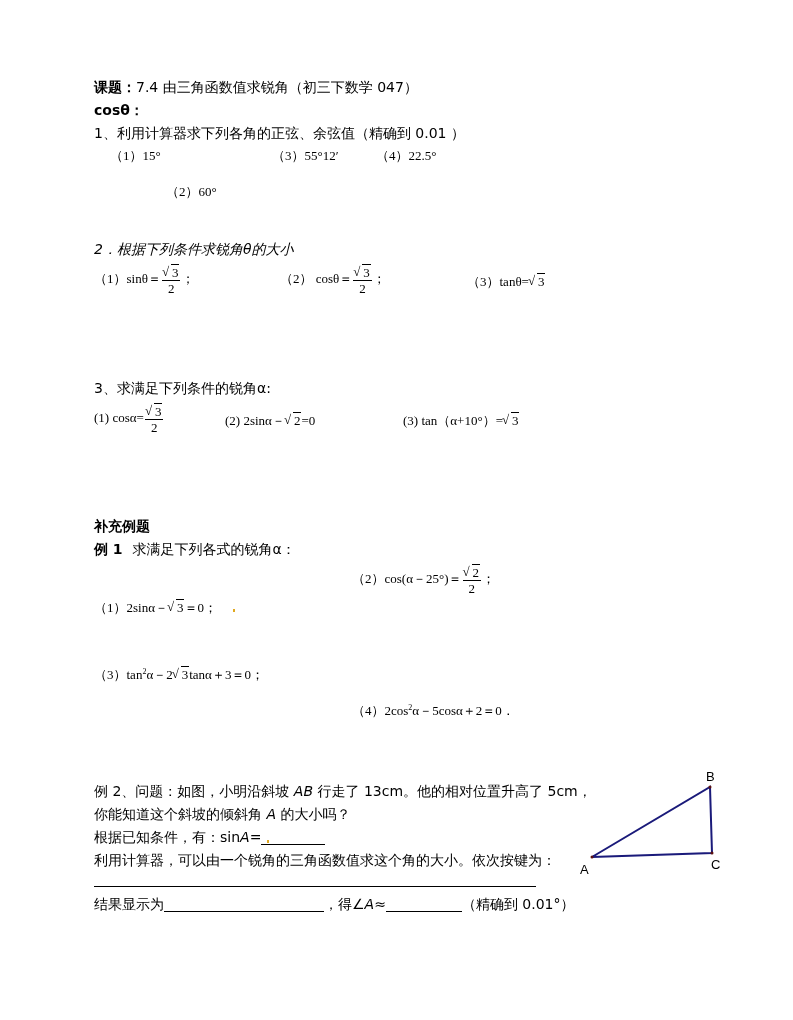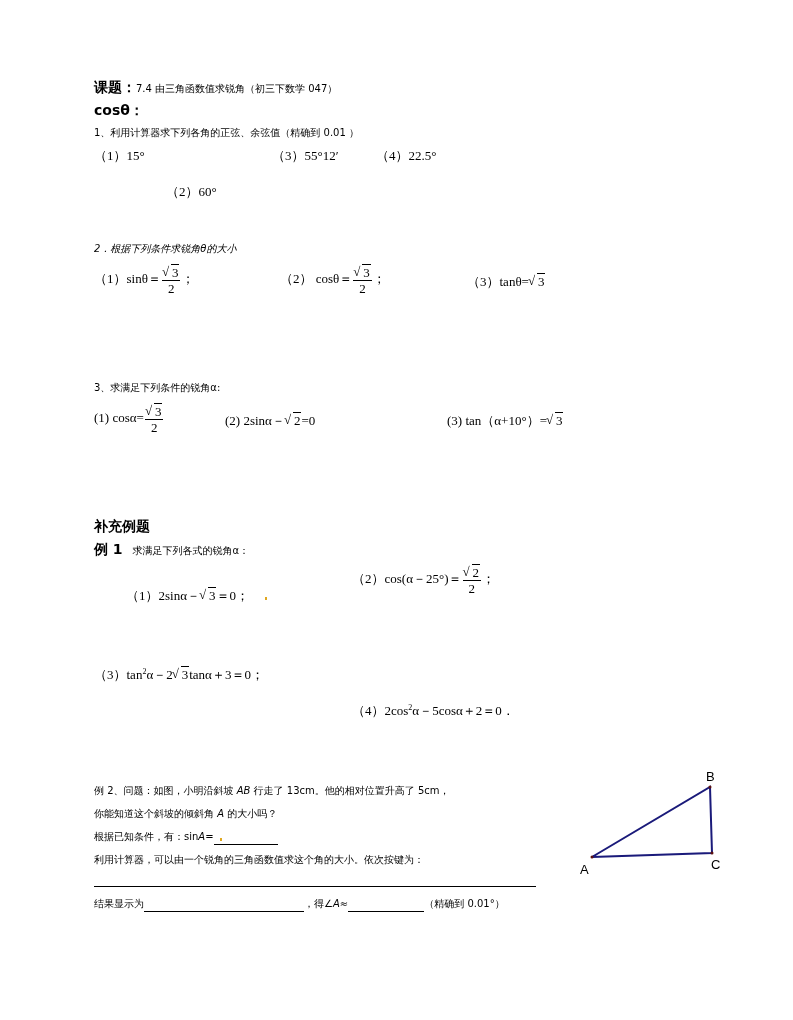--- a/index.html
+++ b/index.html
@@ -1,20 +1,20 @@
 <!DOCTYPE html>
 <html><head>
 <meta charset="utf-8">
 <style>
   html, body { margin:0; padding:0; background:#ffffff; }
   body { width:793px; height:1020px; position:relative; overflow:hidden;
          font-family:"Liberation Serif","DejaVu Serif",serif; color:#000; font-size:13px; }
   .ln { position:absolute; white-space:nowrap; line-height:16px; }
   .b { font-weight:bold; font-family:"DejaVu Sans","Liberation Sans",sans-serif; font-size:14px; }
-  .zh { font-family:"DejaVu Sans","Liberation Sans",sans-serif; font-size:10px; }
+  .zh { font-family:"DejaVu Sans","Liberation Sans",sans-serif; font-size:14px; }
   .frac { display:inline-block; vertical-align:middle; text-align:center; position:relative; margin:0 1px; }
   .frac .num { display:block; border-bottom:1px solid #000; padding:0 1px; line-height:15px; }
   .frac .den { display:block; line-height:15px; }
   .sqrt { display:inline-block; position:relative; padding-left:8px; }
   .sqrt:before { content:"\221A"; position:absolute; left:-1px; top:-1px; font-size:13px; }
   .sqrt .rad { border-top:1px solid #000; padding:0 1px; }
   .blank { display:inline-block; border-bottom:1px solid #000; vertical-align:bottom; height:14px; }
   .dot { display:inline-block; width:2px; height:3px; background:#e0a820; vertical-align:baseline; }
   i.v { font-style:italic; }
   sup { font-size:8px; vertical-align:super; line-height:0; }
@@ -22,21 +22,21 @@
 </head>
 <body>
 
 <div class="ln" style="left:94px;top:79px;">
   <span class="b">课题：</span><span class="zh">7.4 由三角函数值求锐角（初三下数学 047）</span>
 </div>
 <div class="ln b" style="left:94px;top:102px;">cosθ：</div>
 
 <div class="ln zh" style="left:94px;top:125px;">1、利用计算器求下列各角的正弦、余弦值（精确到 0.01 ）</div>
 <div class="ln" style="left:94px;top:148px;">
-  <span style="position:absolute;left:0;">（1）15°</span>
+  <span style="position:absolute;left:16px;">（1）15°</span>
   <span style="position:absolute;left:72px;margin-top:36px;">（2）60°</span>
   <span style="position:absolute;left:178px;">（3）55°12′</span>
   <span style="position:absolute;left:260px;margin-left:22px;">（4）22.5°</span>
 </div>
 
 <div class="ln zh" style="left:94px;top:241px;font-style:italic;">2．根据下列条件求锐角θ的大小</div>
 <div class="ln" style="left:94px;top:265px;">
   <span>（1）sinθ＝</span><span class="frac"><span class="num"><span class="sqrt"><span class="rad">3</span></span></span><span class="den">2</span></span><span>；</span>
 </div>
 <div class="ln" style="left:280px;top:265px;">
@@ -46,29 +46,29 @@
   <span>（3）tanθ=</span><span class="sqrt"><span class="rad">3</span></span>
 </div>
 
 <div class="ln zh" style="left:94px;top:380px;">3、求满足下列条件的锐角α:</div>
 <div class="ln" style="left:94px;top:404px;">
   <span>(1) cosα=</span><span class="frac"><span class="num"><span class="sqrt"><span class="rad">3</span></span></span><span class="den">2</span></span>
 </div>
 <div class="ln" style="left:225px;top:413px;">
   <span>(2) 2sinα－</span><span class="sqrt"><span class="rad">2</span></span><span>=0</span>
 </div>
-<div class="ln" style="left:403px;top:413px;margin-left:44px;">
+<div class="ln" style="left:403px;top:413px;">
   <span>(3) tan（α+10°）=</span><span class="sqrt"><span class="rad">3</span></span>
 </div>
 
 <div class="ln b" style="left:94px;top:518px;">补充例题</div>
 <div class="ln" style="left:94px;top:541px;">
   <span class="b">例 1</span>&nbsp;&nbsp;&nbsp;<span class="zh">求满足下列各式的锐角α：</span>
 </div>
-<div class="ln" style="left:94px;top:588px;margin-left:32px;">
+<div class="ln" style="left:94px;top:600px;">
   <span>（1）2sinα－</span><span class="sqrt"><span class="rad">3</span></span><span>＝0；</span>&nbsp;&nbsp;&nbsp;&nbsp;&nbsp;<span class="dot"></span>
 </div>
 <div class="ln" style="left:352px;top:565px;">
   <span>（2）cos(α－25°)＝</span><span class="frac"><span class="num"><span class="sqrt"><span class="rad">2</span></span></span><span class="den">2</span></span><span>；</span>
 </div>
 <div class="ln" style="left:94px;top:667px;">
   <span>（3）tan</span><sup>2</sup><span>α－2</span><span class="sqrt"><span class="rad">3</span></span><span>tanα＋3＝0；</span>
 </div>
 <div class="ln" style="left:352px;top:695px;margin-top:8px;">
   <span>（4）2cos</span><sup>2</sup><span>α－5cosα＋2＝0．</span>

